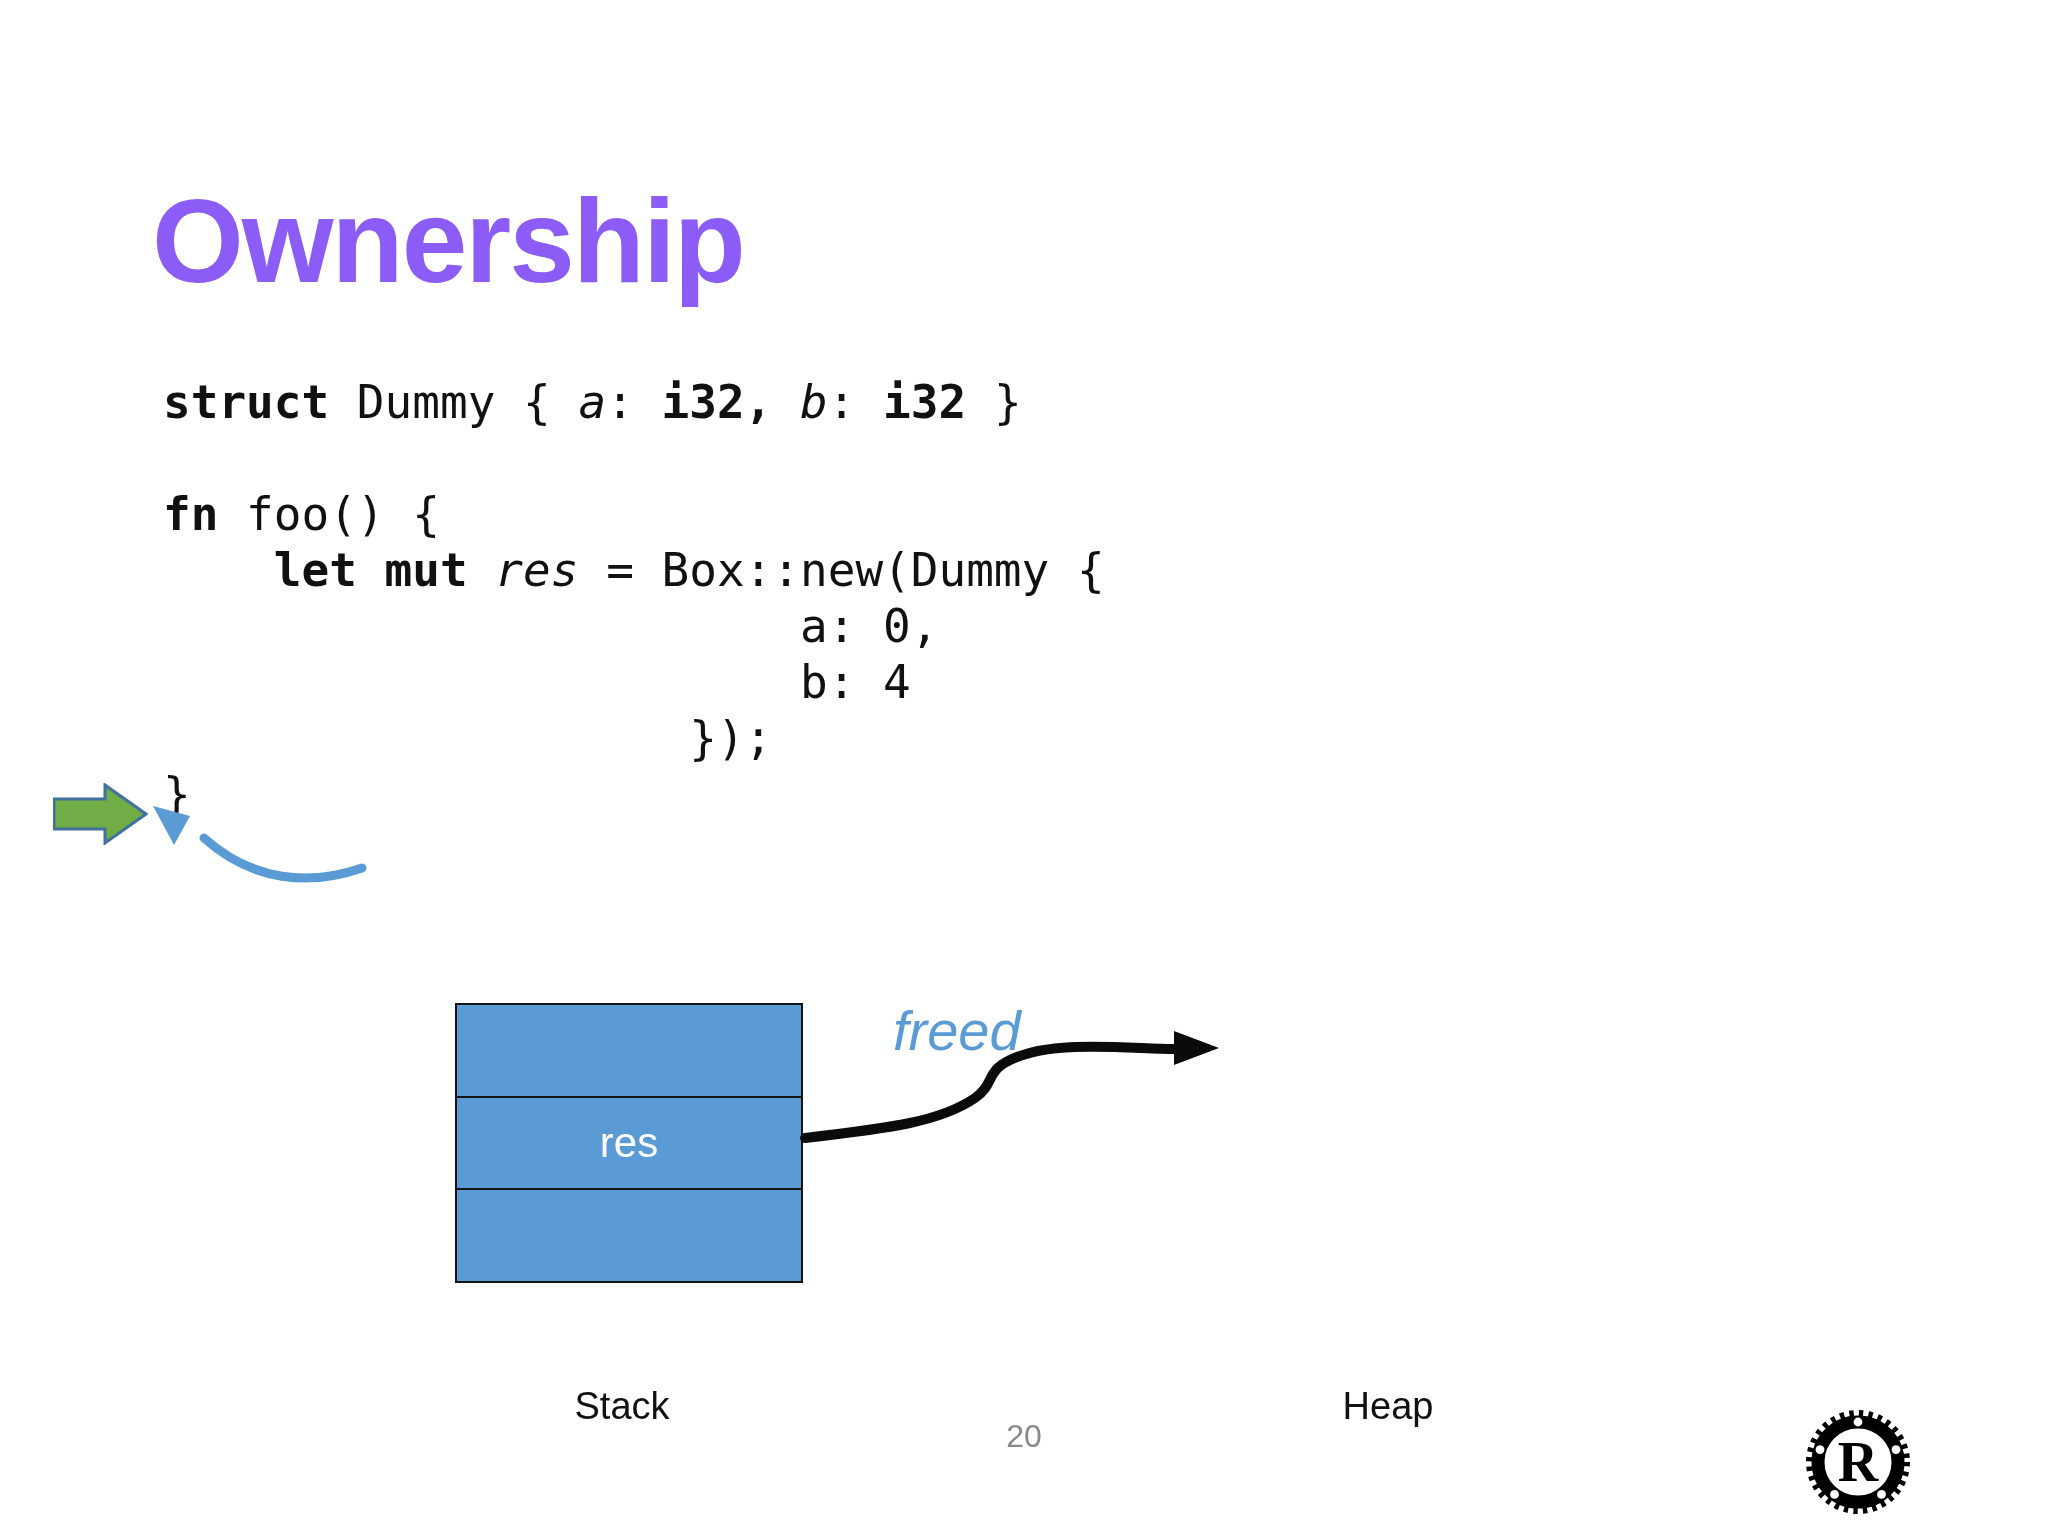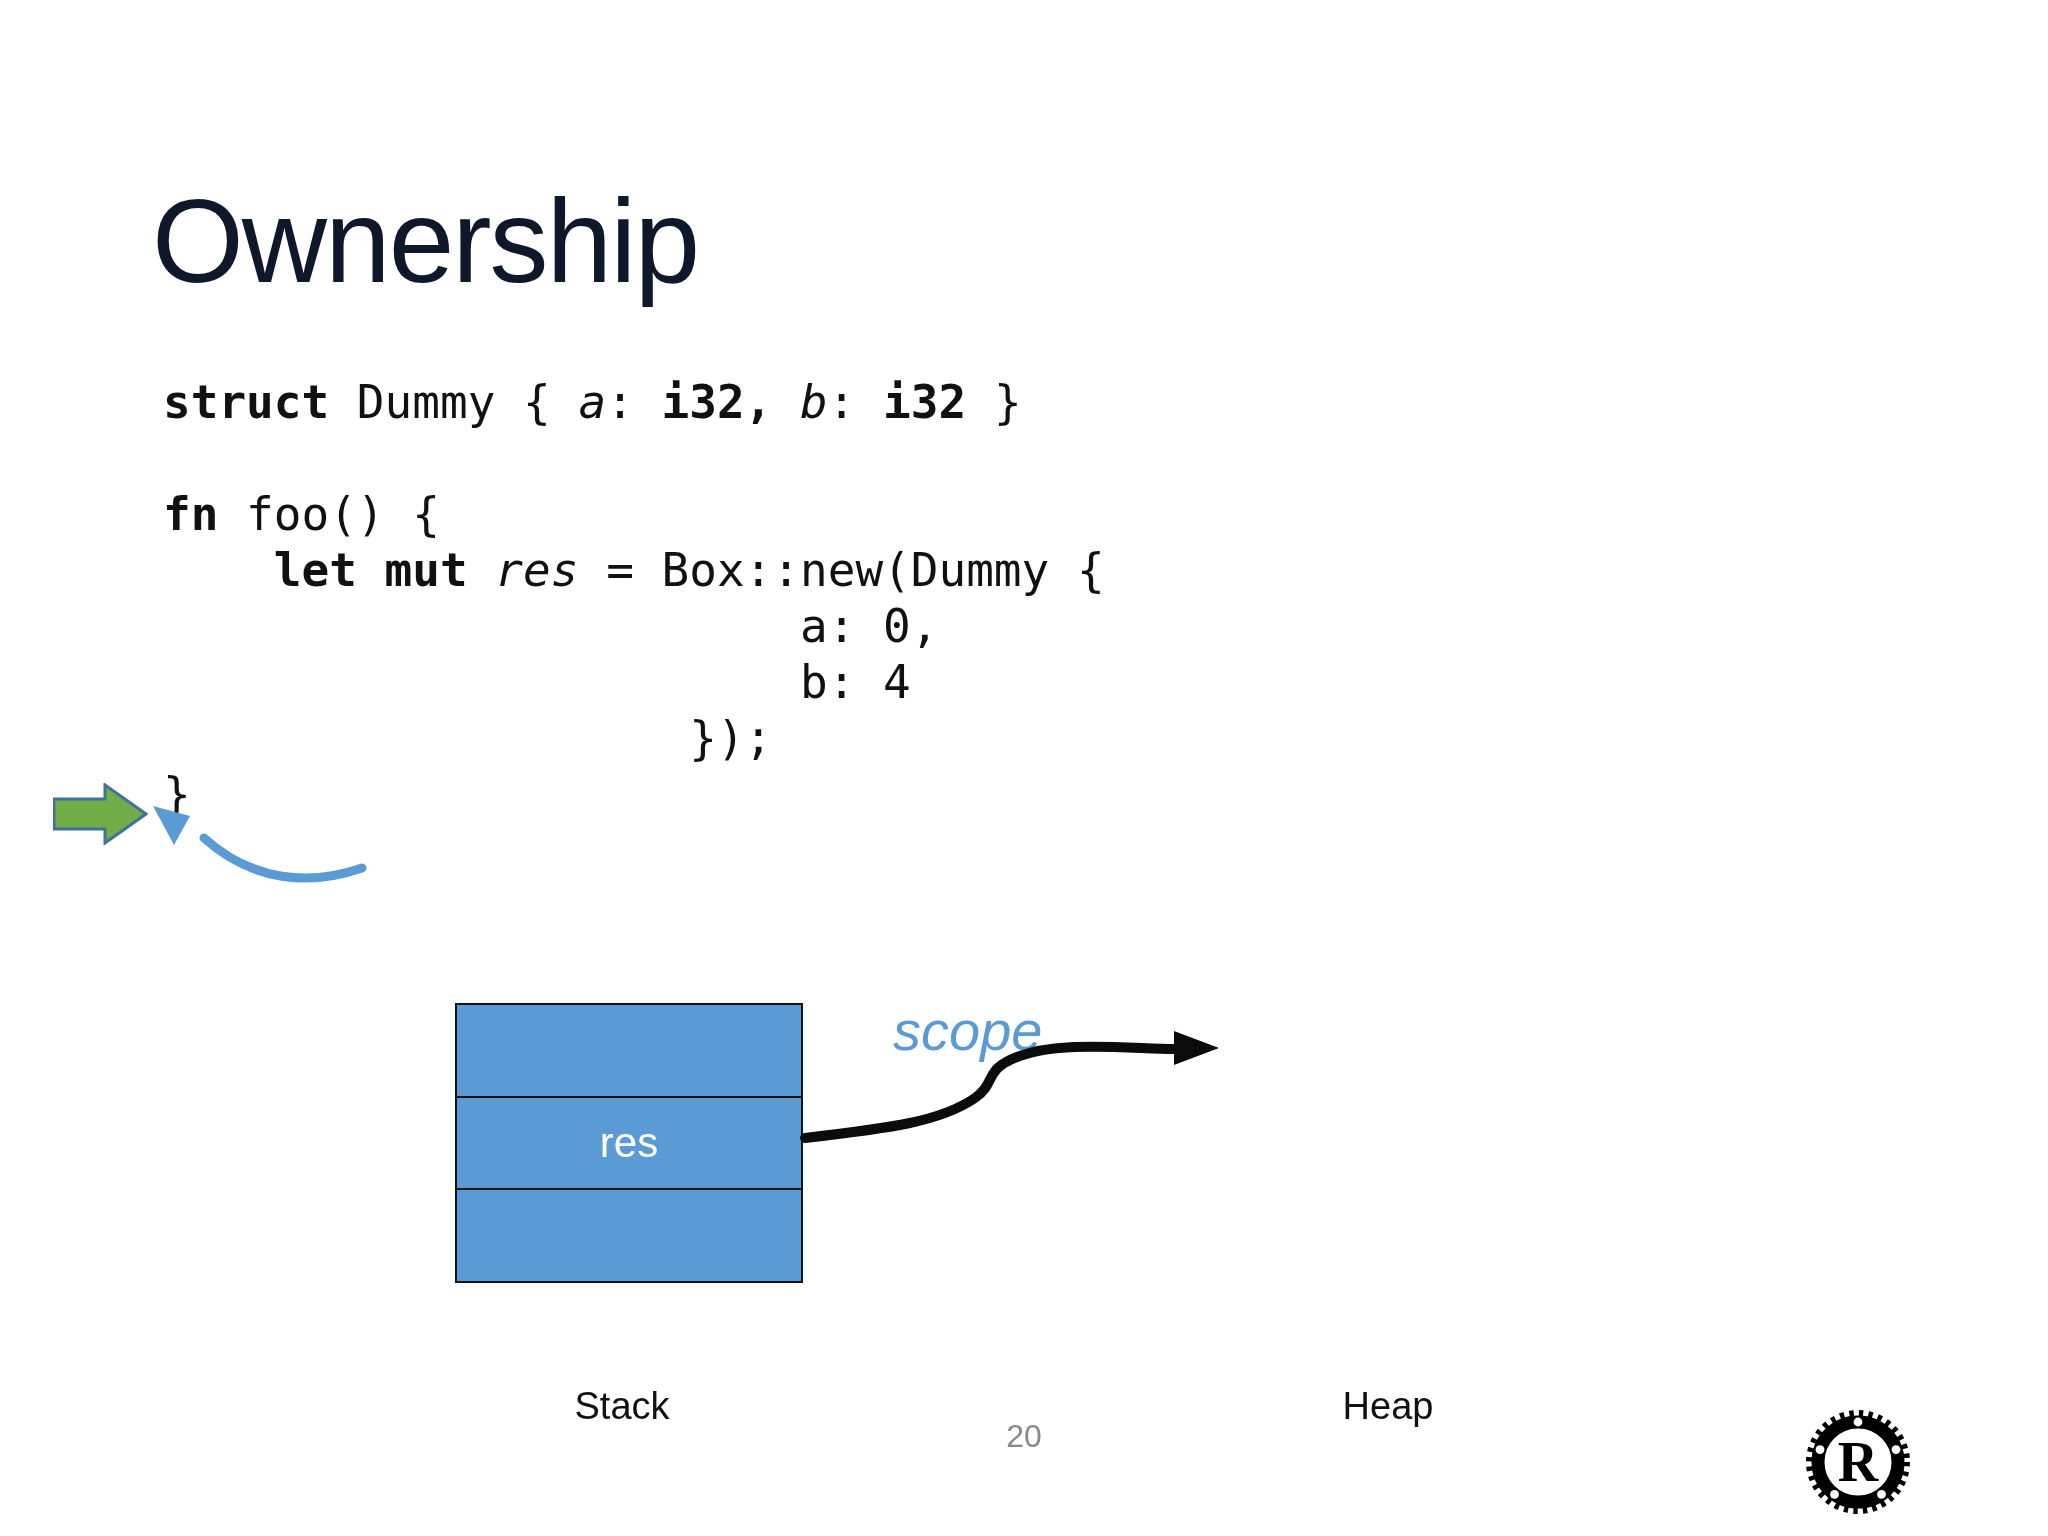--- a/index.html
+++ b/index.html
@@ -2,21 +2,21 @@
 <html style="--blue: #5b9bd5; --red: #ff0b0b; --green_fill: #70ad47; --green_border: #41719c; --box_fill: #5b9bd5; --box_border: #141414; --muted: #8a8a8a; --arrow_black: #0b0b0b;"><head>
 <meta charset="utf-8">
 <style>
   html,body{margin:0;padding:0;background:#e8e8e8;}
   .slide{
     position:relative;width:2048px;height:1536px;background:#ffffff;
     overflow:hidden;font-family:"Liberation Sans",sans-serif;color:#000;
   }
   .title{
     position:absolute;left:152px;top:182px;margin:0;
-    font-size:118px;font-weight:400;line-height:1.0;letter-spacing:-2px;color:#0f172a;
+    font-size:118px;font-weight:700;line-height:1.0;letter-spacing:-2px;color:#8b5cf6;
   }
   .code{
     position:absolute;left:163px;top:374px;margin:0;
     font-family:"DejaVu Sans Mono",monospace;
     font-size:46px;line-height:56px;color:#111;white-space:pre;
   }
   .code .b{font-weight:bold;text-align:center;}
   .code .i{font-style:italic;}
   .green-arrow{position:absolute;left:53px;top:783px;}
   .blue-arrow{position:absolute;left:140px;top:800px;}
@@ -81,21 +81,21 @@
 
 
   <div class="stack-box">
     <div class="stack-cell"></div>
     <div class="stack-cell">
       <span class="cell-label">res</span>
     </div>
     <div class="stack-cell"></div>
   </div>
 
-  <div class="owns-label">scope</div>
+  <div class="owns-label">freed</div>
 
   <svg class="owns-arrow" width="435" height="140" viewBox="0 0 435 140">
     <path d="M 10,123 C 95,113 145,107 180,83 C 200,69 190,57 215,45 C 255,25 325,33 379,34" style="fill:none;stroke:var(--arrow_black);stroke-width:10;stroke-linecap:round;"></path>
     <polygon points="424,33 379,16 379,50" style="fill:var(--arrow_black);"></polygon>
   </svg>
 
   <div class="mem-label stack">Stack</div>
   <div class="mem-label heap">Heap</div>
 
   <div class="page-number">20</div>

